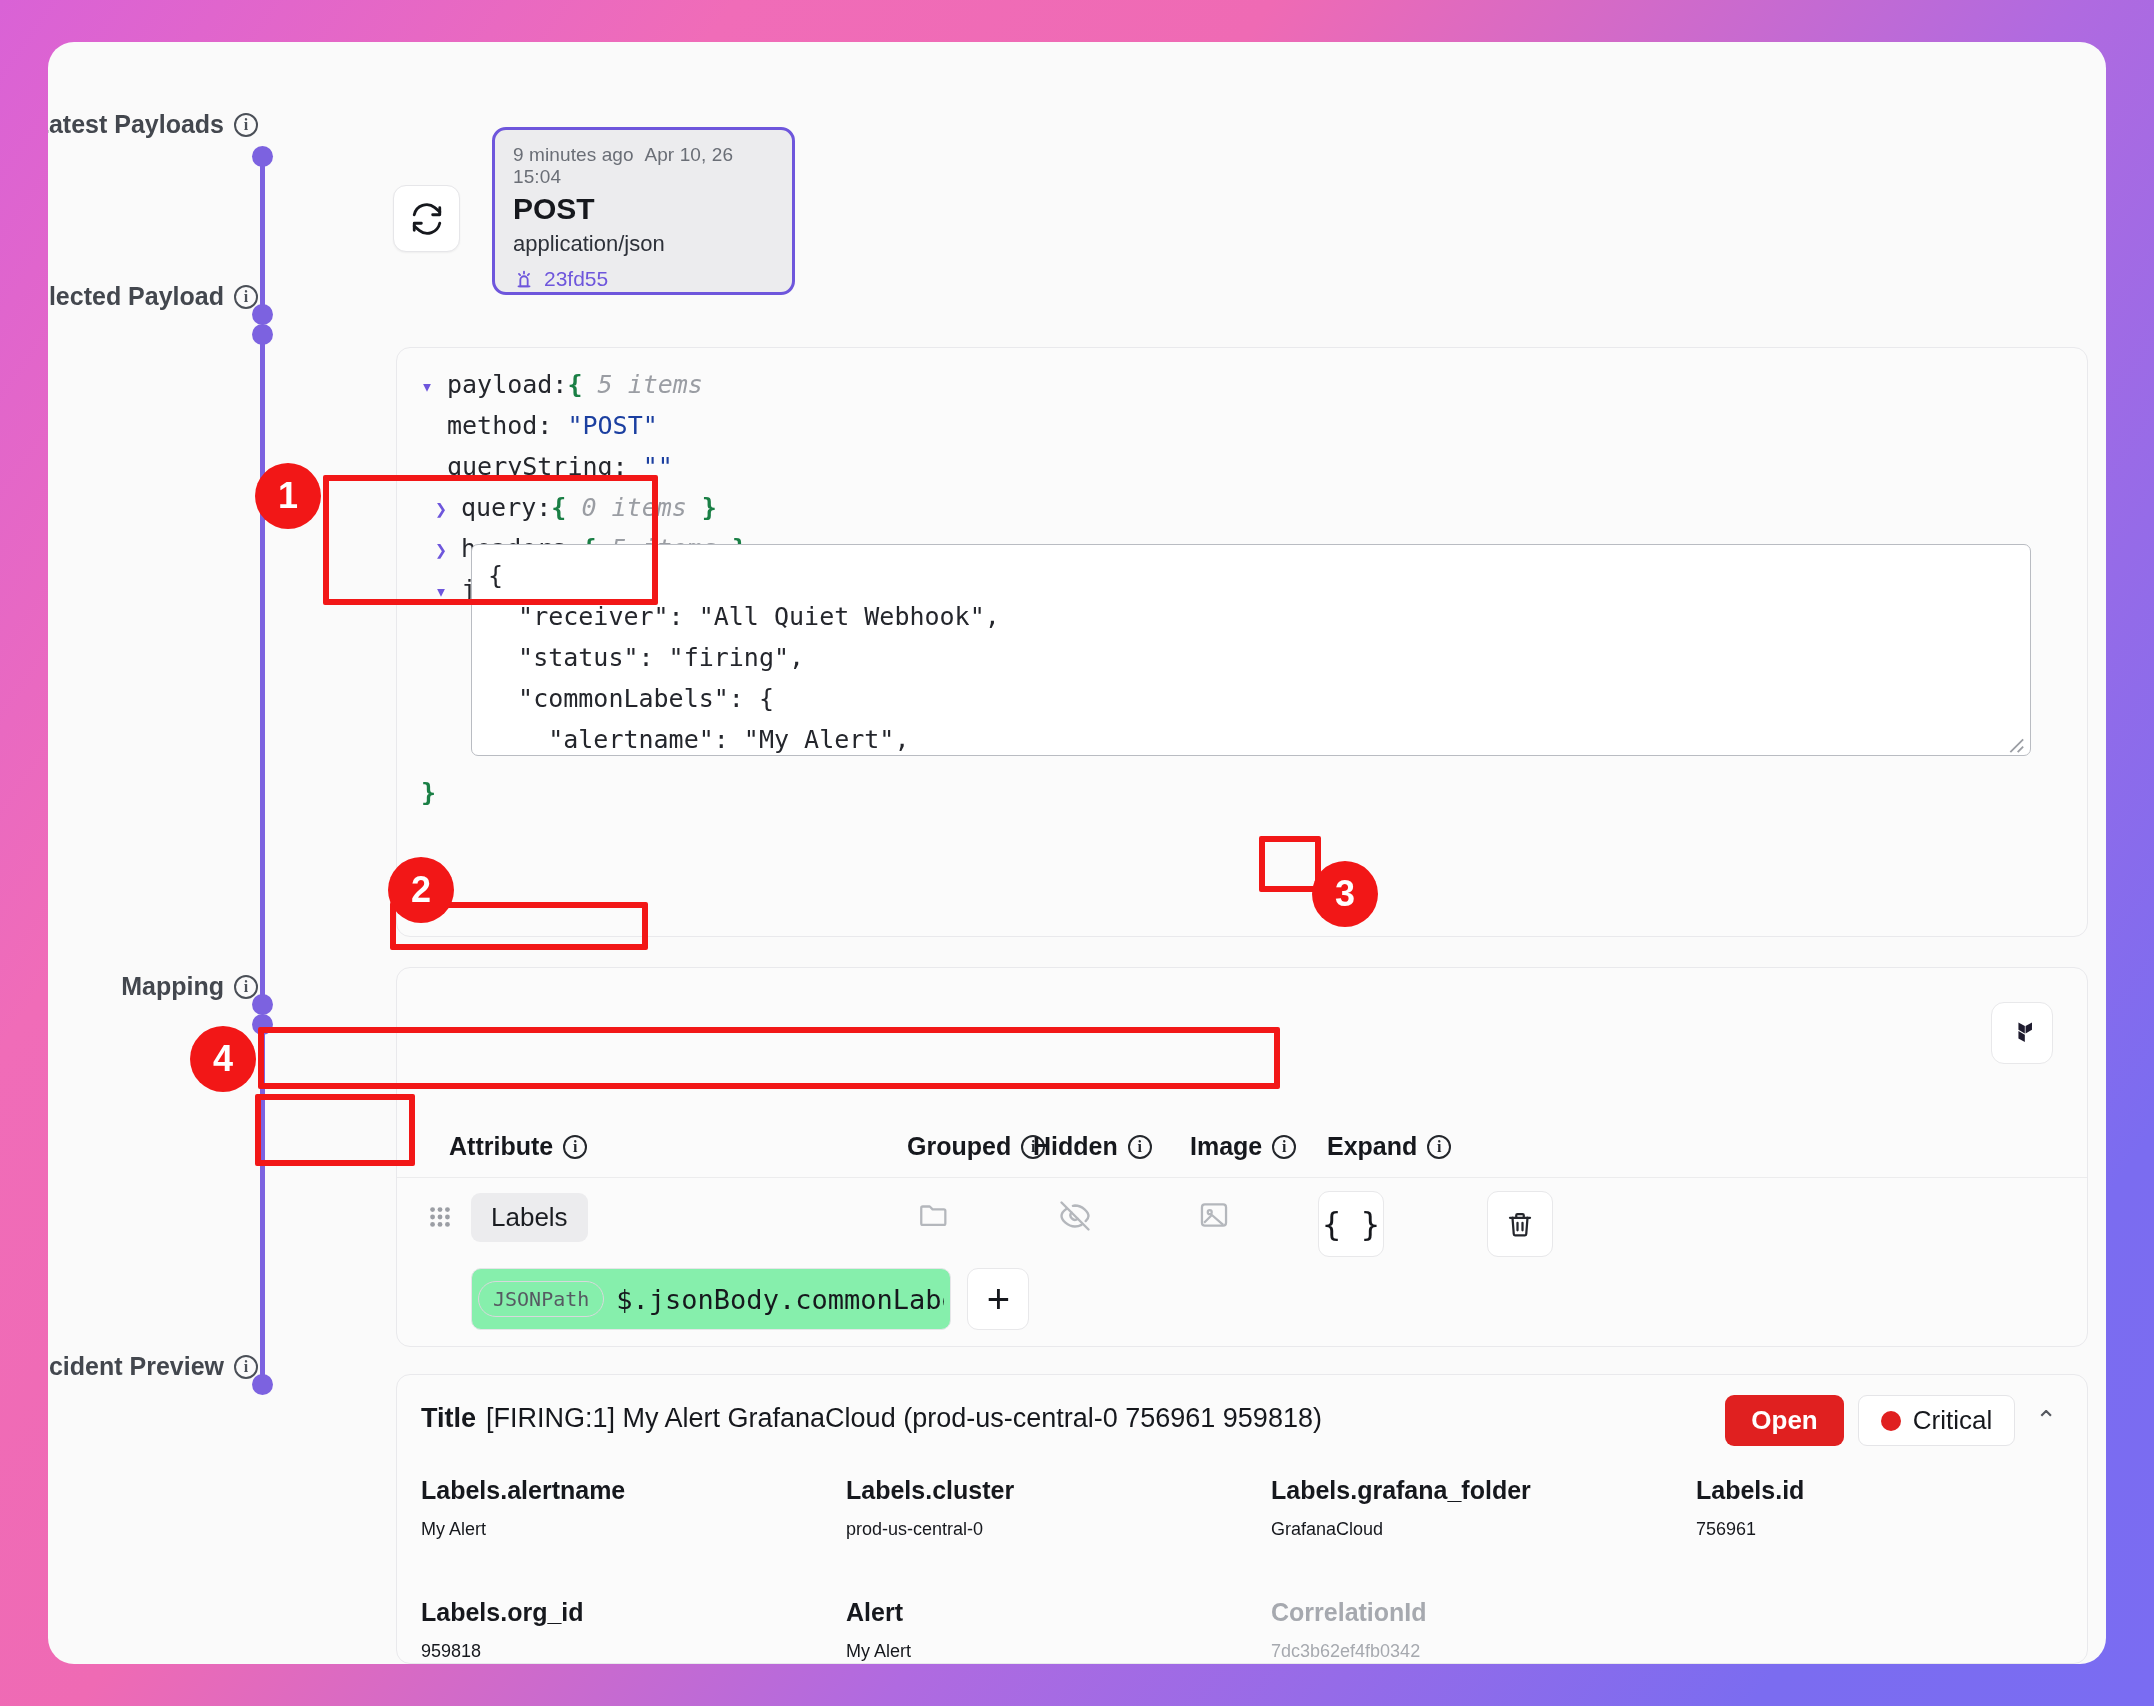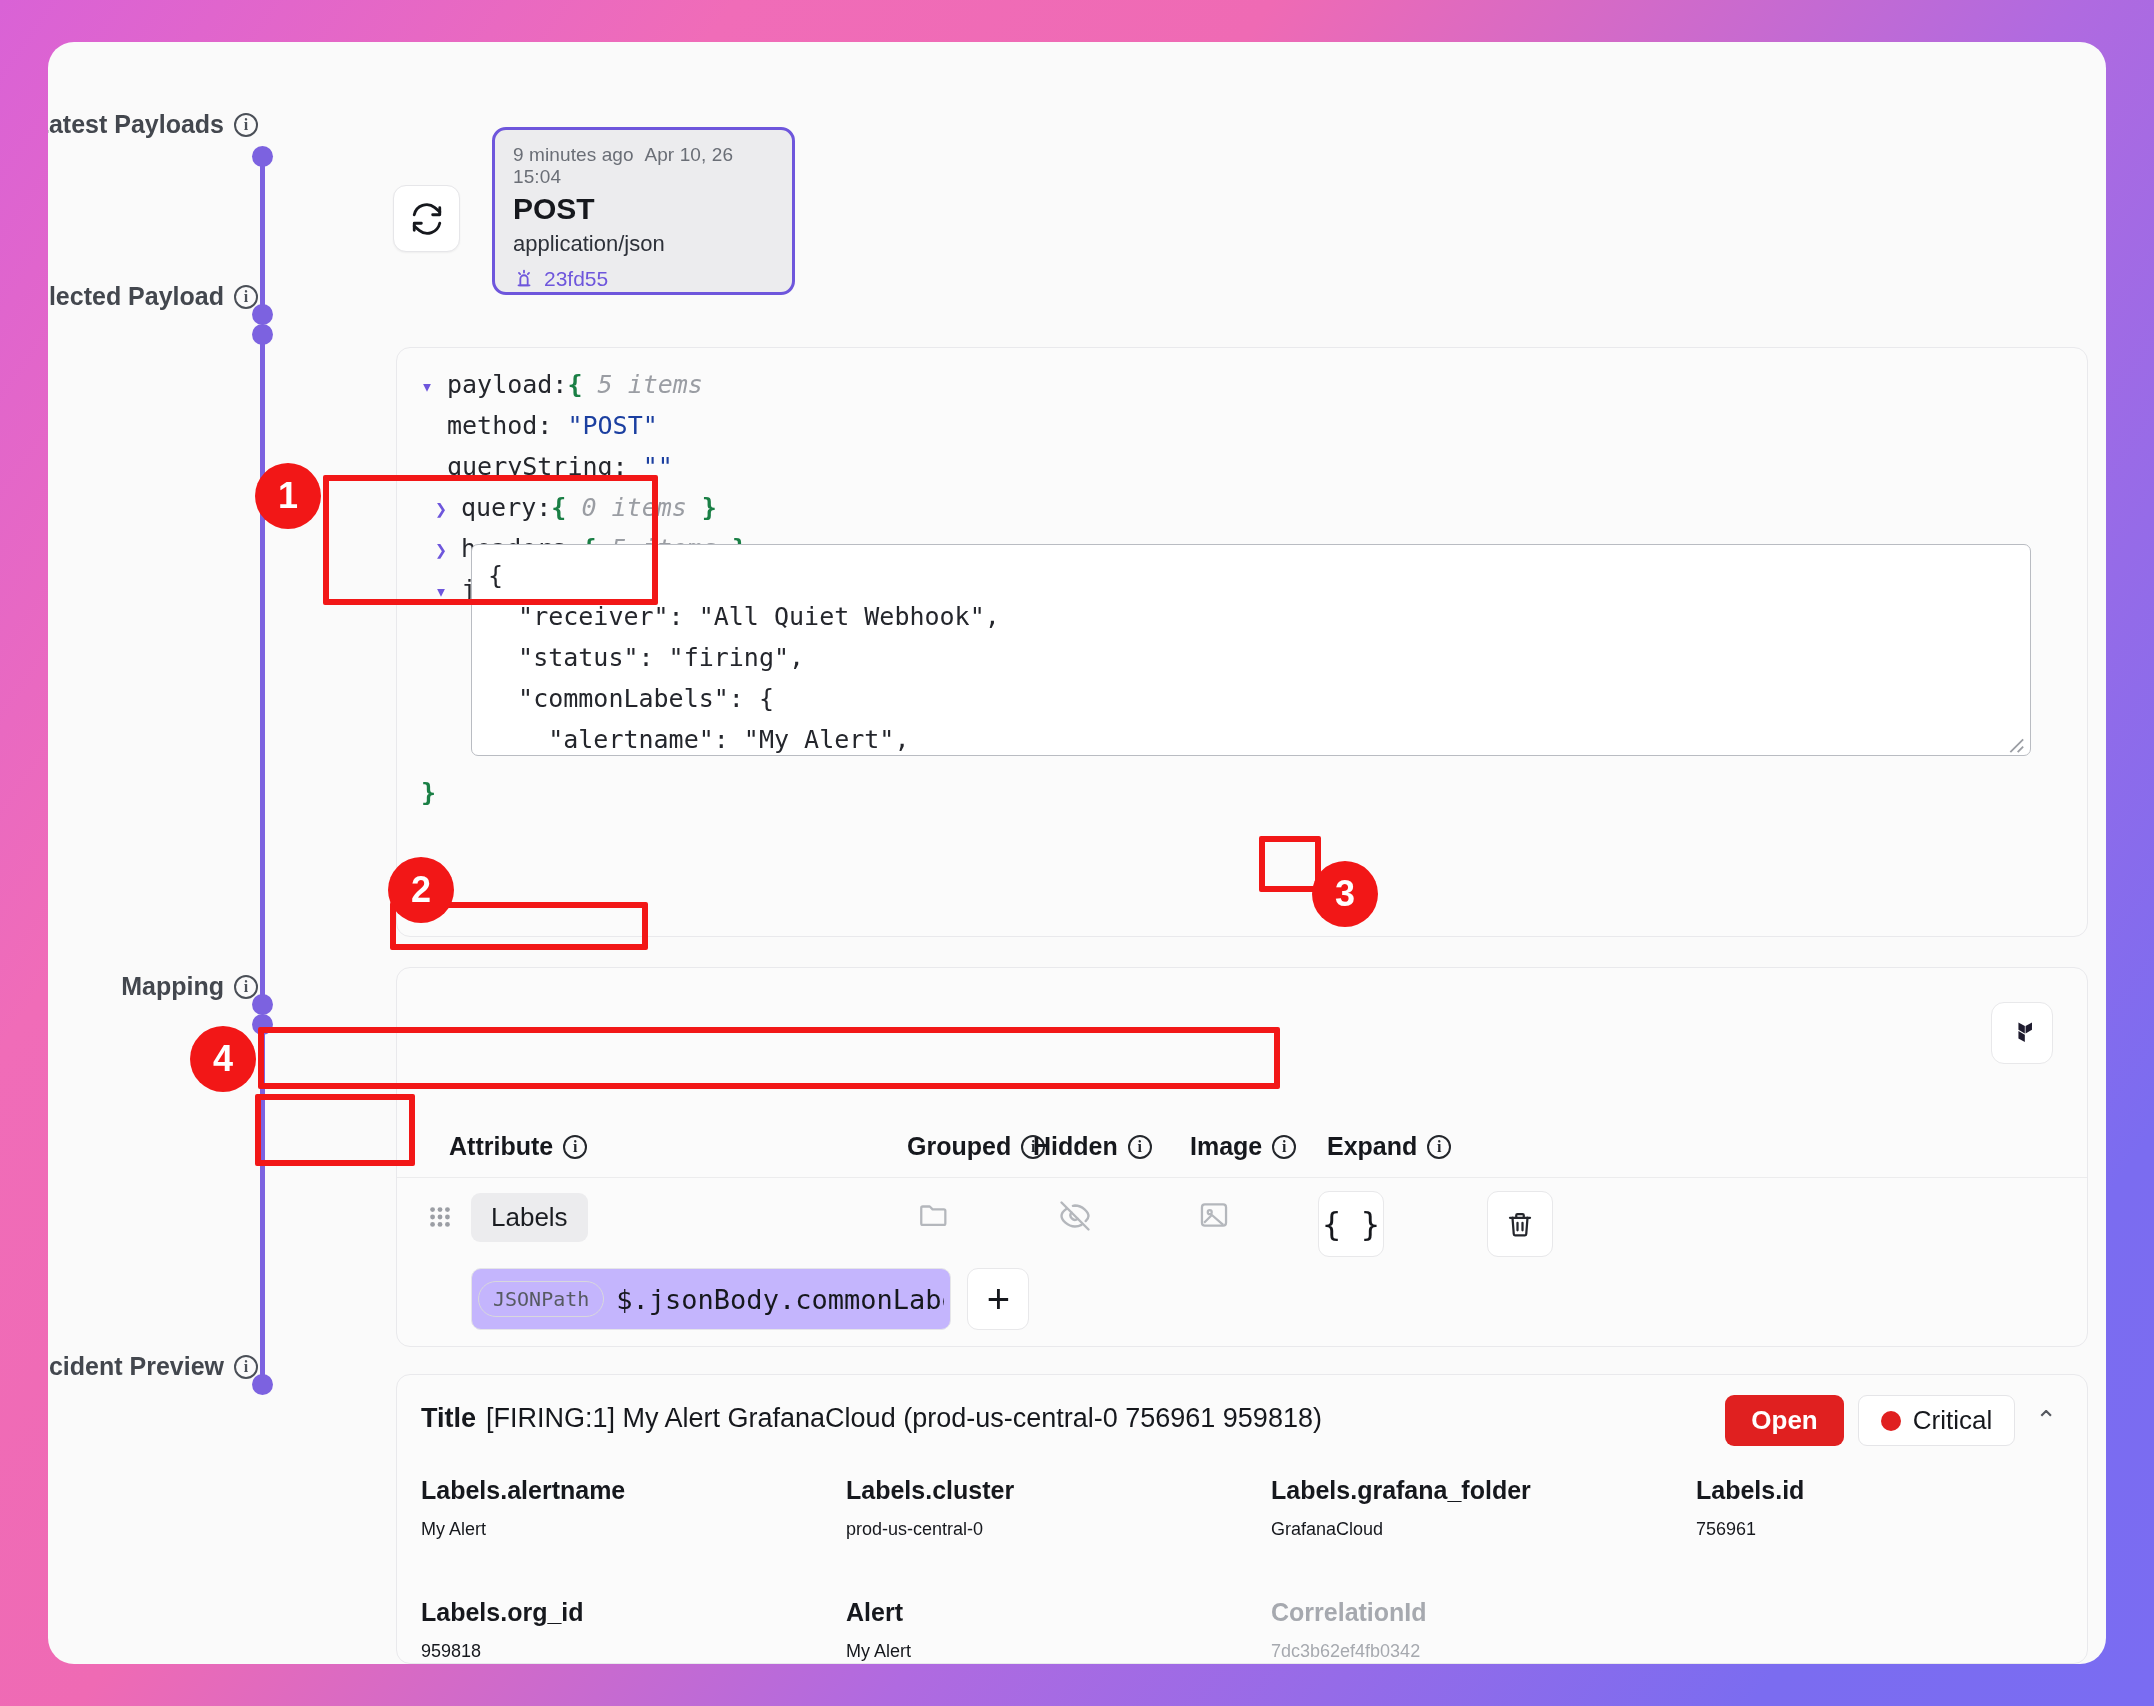--- a/index.html
+++ b/index.html
@@ -50,21 +50,21 @@
   }
   .payload-card {
     position: absolute; left: 444px; top: 85px; width: 303px; height: 168px;
     background: #ececee; border: 3px solid #6e56dc; border-radius: 14px;
     padding: 14px 18px;
   }
   .pc-time { font-size: 19px; color: #6a6e76; letter-spacing: .1px; }
   .pc-method { font-size: 30px; font-weight: 700; color: #16181d; margin-top: 4px; }
   .pc-type { font-size: 22px; color: #2d3139; margin-top: 5px; }
   .pc-id {
-    display: flex; align-items: flex-start; gap: 9px; margin-top: 10px;
+    display: flex; align-items: center; gap: 9px; margin-top: 10px;
     font-size: 21px; color: #6e56dc;
   }
   
   .panel {
     position: absolute; background: #fbfbfb;
     border: 1px solid #e9e9ec; border-radius: 14px;
   }
   #panel-selected { left: 348px; top: 305px; width: 1692px; height: 590px; }
   #panel-mapping  { left: 348px; top: 925px; width: 1692px; height: 380px; }
   #panel-preview  { left: 348px; top: 1332px; width: 1692px; height: 290px; }
@@ -136,21 +136,21 @@
     background: #fff; border: 1px solid #e8e8ea; border-radius: 11px;
     display: flex; align-items: center; justify-content: center;
     font-family: "DejaVu Sans Mono", monospace; font-size: 32px; color: #16181d;
   }
   .del-btn {
     position: absolute; left: 1090px; top: 13px; width: 66px; height: 66px;
     background: #fff; border: 1px solid #e8e8ea; border-radius: 11px;
     display: flex; align-items: center; justify-content: center;
   }
   .jsonpath-row { position: absolute; left: 74px; top: 90px; display: flex; align-items: center; gap: 16px; }
-  .jp-group { display: flex; align-items: center; background: #c4b5fd; border: 1px solid #e5e5e8; border-radius: 10px; height: 62px; padding: 0 6px; }
+  .jp-group { display: flex; align-items: center; background: #86efac; border: 1px solid #e5e5e8; border-radius: 10px; height: 62px; padding: 0 6px; }
   .jp-badge {
     border: 1px solid #d8d8dc; border-radius: 999px; padding: 5px 14px;
     font-family: "DejaVu Sans Mono", monospace; font-size: 20px; color: #565a62;
   }
   .jp-input {
     width: 340px; height: 50px; border: none; background: transparent;
     font-family: "DejaVu Sans Mono", monospace; font-size: 27px; color: #16181d;
     padding-left: 12px; outline: none;
   }
   .plus-btn {

